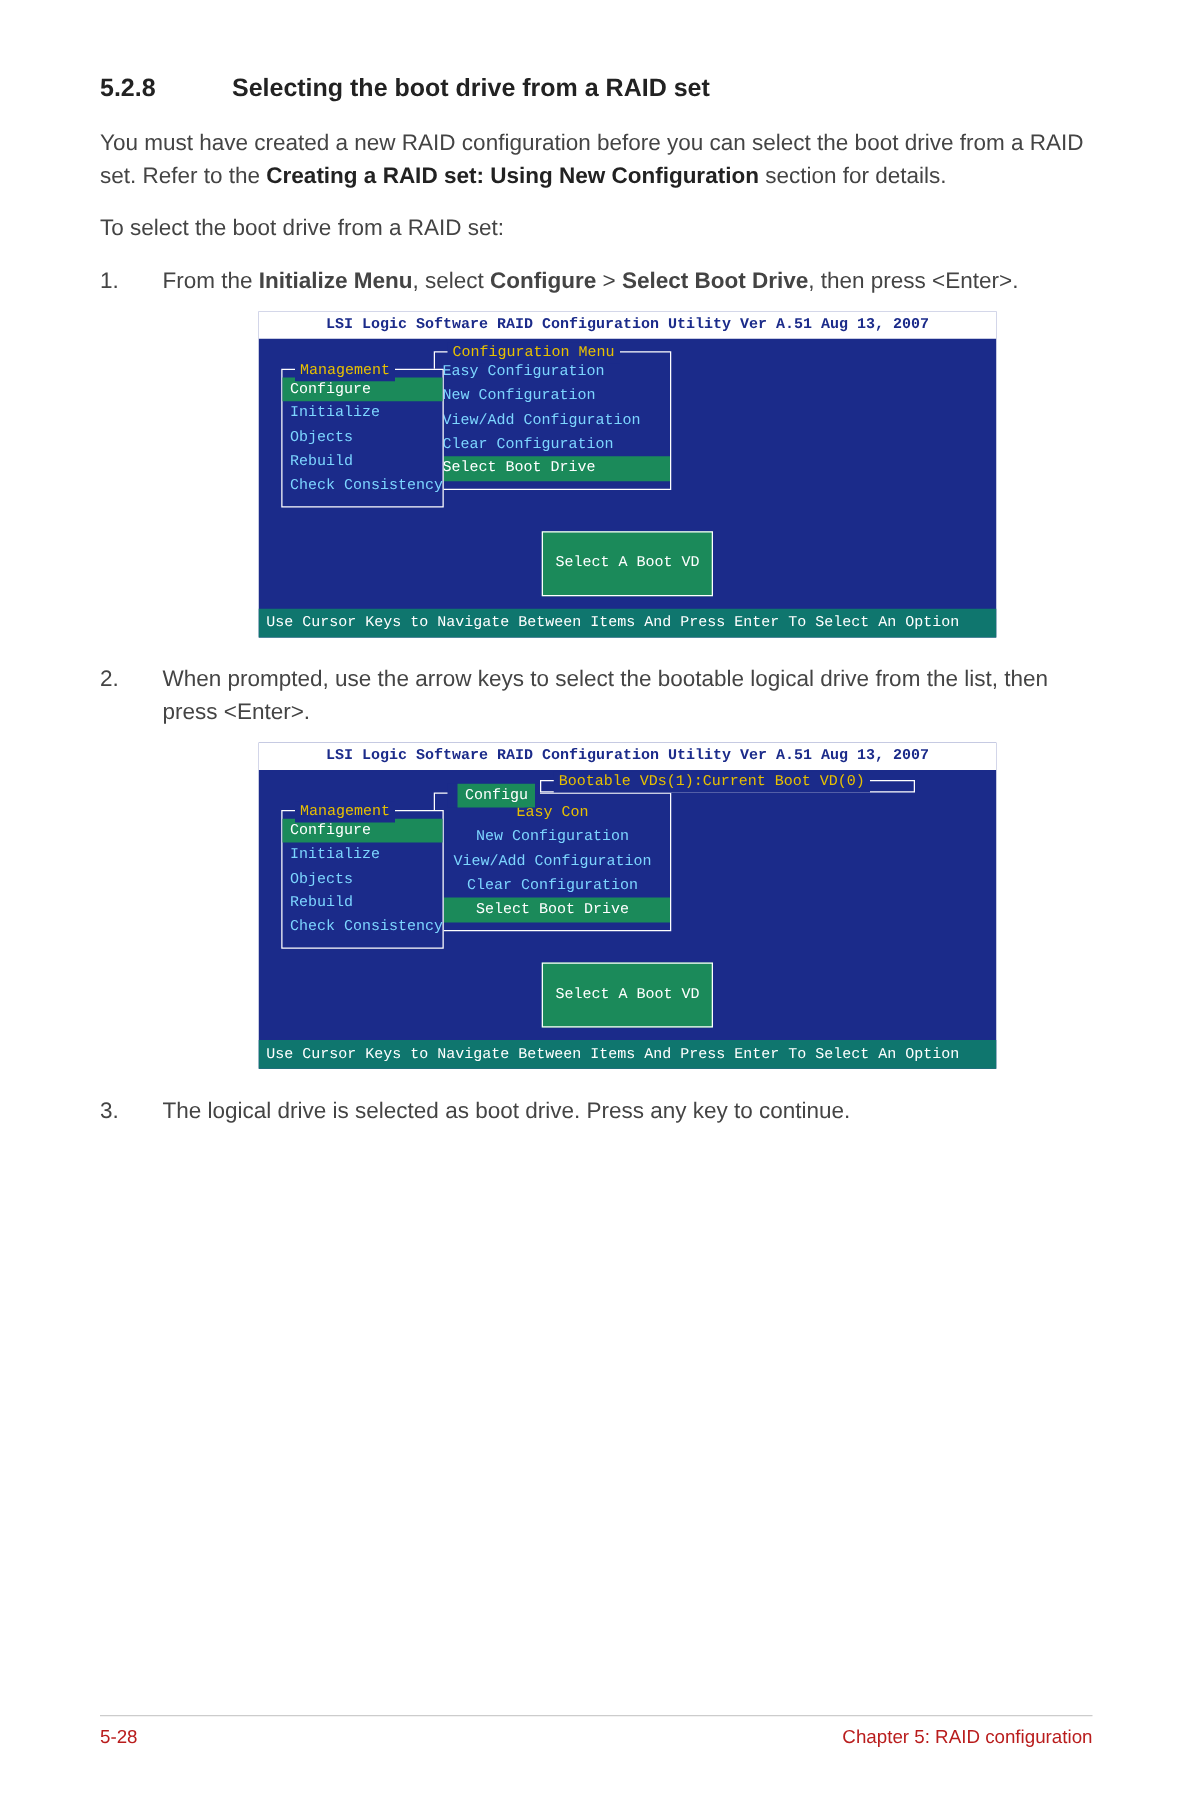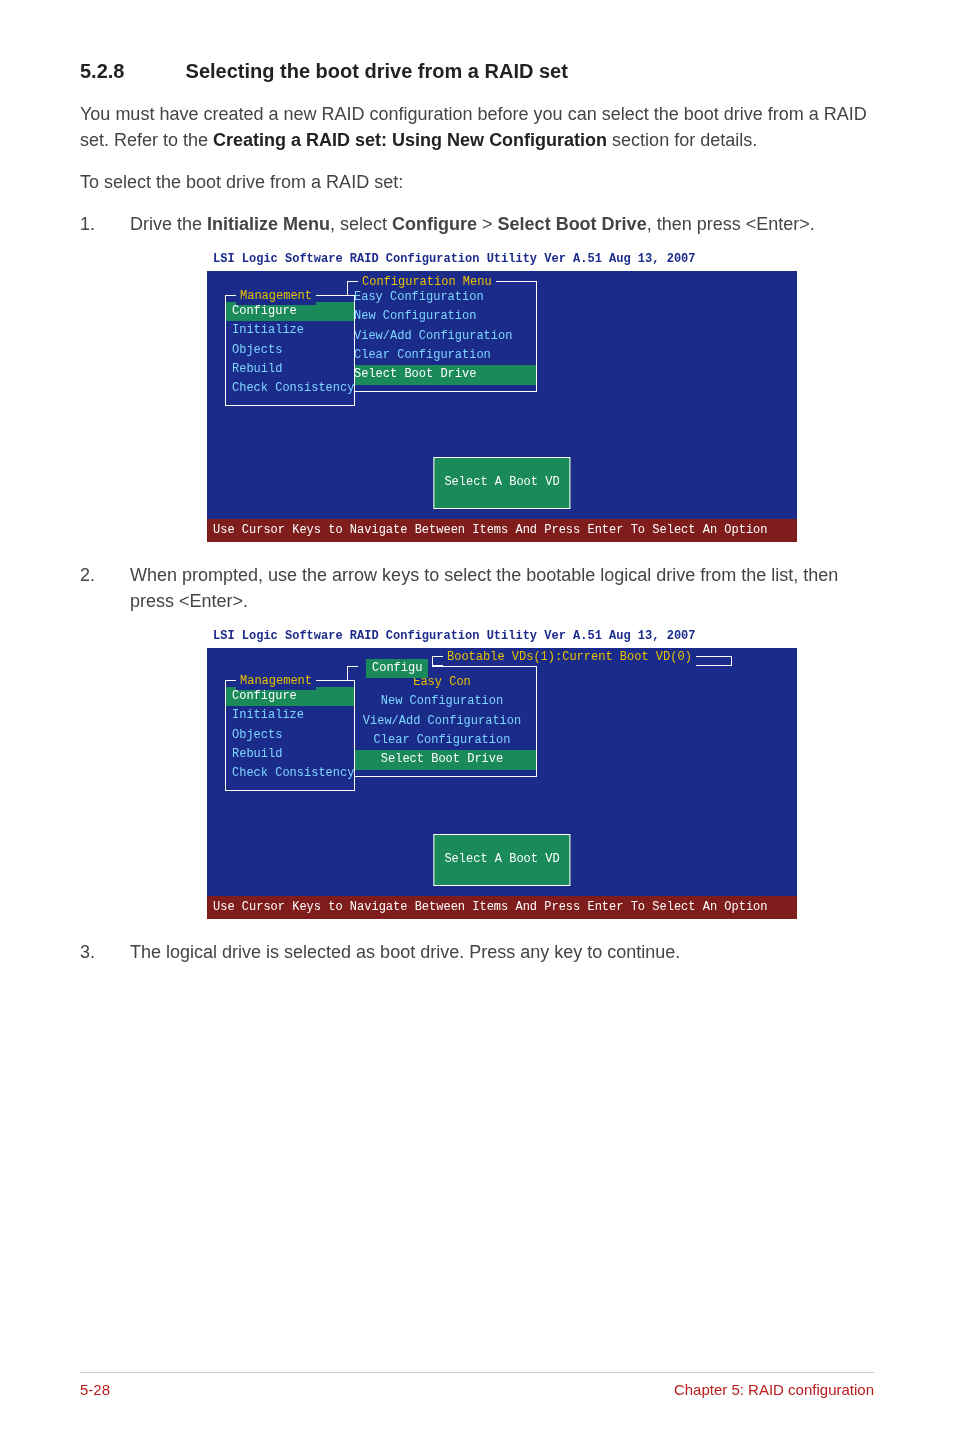--- a/index.html
+++ b/index.html
@@ -61,26 +61,26 @@
       font-family: "Courier New", monospace;
       font-size: 12px;
       color: #fff;
       position: relative;
     }
     .bios-titlebar {
       background: #fff;
       color: #1b2b8a;
       padding: 2px 6px;
       font-weight: bold;
-      text-align: left;
+      text-align: center;
       white-space: pre;
     }
     .bios-body {
       position: relative;
-      height: 248px;
+      height: 216px;
       padding: 8px;
     }
     .bios-box {
       position: absolute;
       border: 1px solid #fff;
       background: #1b2b8a;
     }
     .bios-box .box-title {
       position: absolute;
       top: -8px;
@@ -121,21 +121,21 @@
       position: absolute;
       left: 50%;
       transform: translateX(-50%);
       bottom: 10px;
       border: 1px solid #fff;
       background: #1b8a5a;
       color: #fff;
       padding: 16px 10px;
     }
     .bios-footer {
-      background: #7f1d1d;
+      background: #0f766e;
       color: #fff;
       padding: 3px 6px;
       font-weight: normal;
       white-space: pre;
     }
     .bios-item.trunc {
       display: inline-block;
       background: #1b8a5a;
       margin-left: 4px;
     }
@@ -166,21 +166,21 @@
 </h2>
 
 <p class="body-text">
   <span>You must have created a new RAID configuration before you can select the boot drive from a RAID set. Refer to the </span><b>Creating a RAID set: Using New Configuration</b><span> section for details.</span>
 </p>
 
 <p class="body-text">To select the boot drive from a RAID set:</p>
 
 <ol class="steps">
   <li>
-    <span>Drive the </span><b>Initialize Menu</b><span>, select </span><b>Configure</b><span> &gt; </span><b>Select Boot Drive</b><span>, then press &lt;Enter&gt;.</span>
+    <span>From the </span><b>Initialize Menu</b><span>, select </span><b>Configure</b><span> &gt; </span><b>Select Boot Drive</b><span>, then press &lt;Enter&gt;.</span>
 
     
     <div class="bios-screen">
       <div class="bios-titlebar">LSI Logic Software RAID Configuration Utility Ver A.51 Aug 13, 2007</div>
       <div class="bios-body">
 
         <div class="bios-box conf-box">
           <span class="box-title">Configuration Menu</span>
           <div class="bios-item">Easy Configuration</div>
           <div class="bios-item">New Configuration</div>

